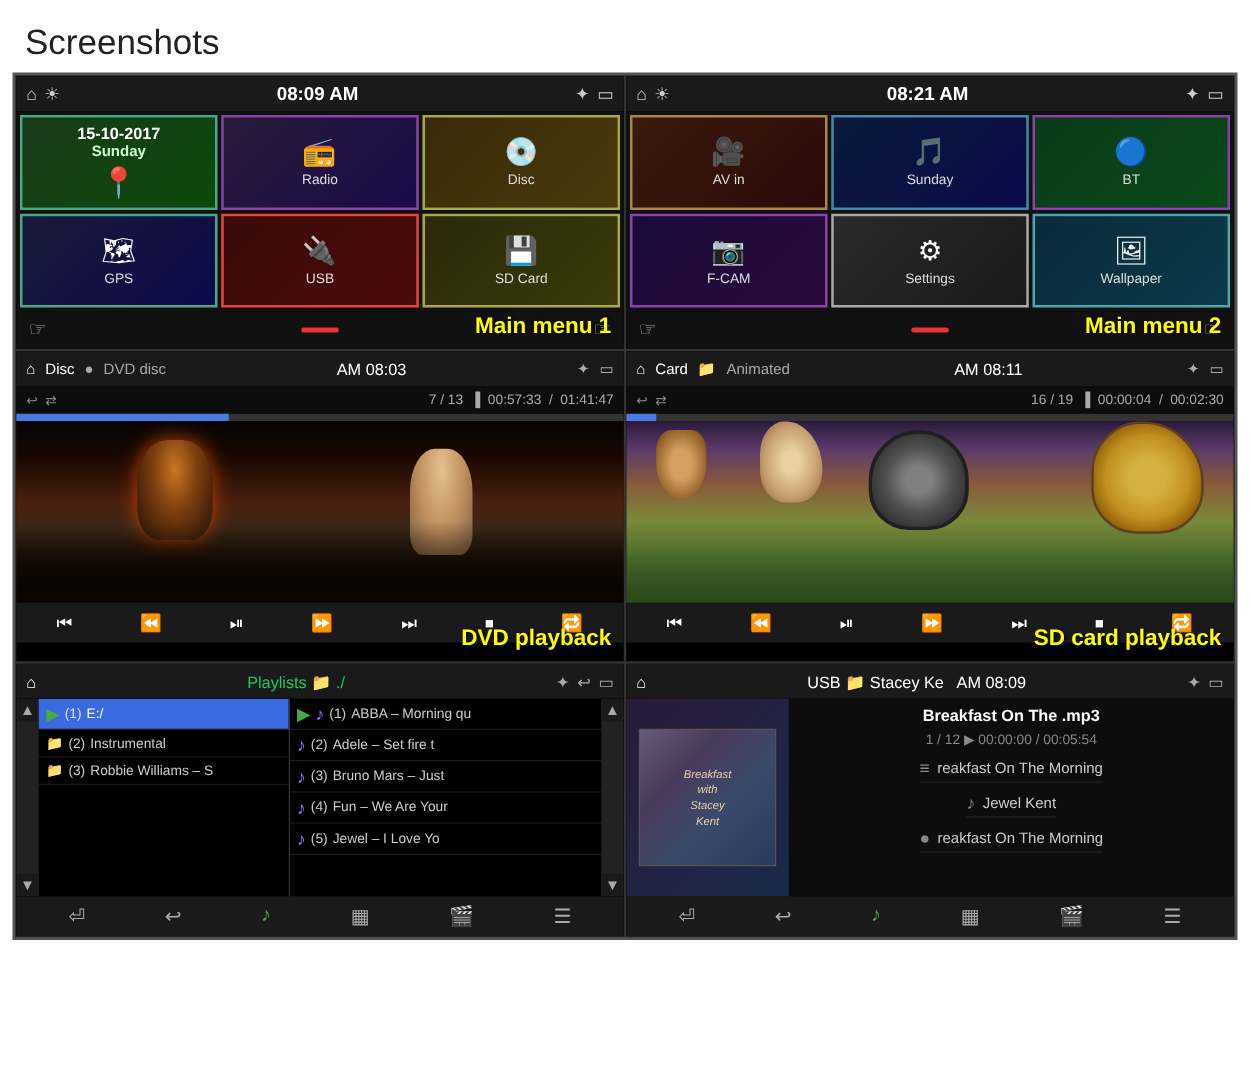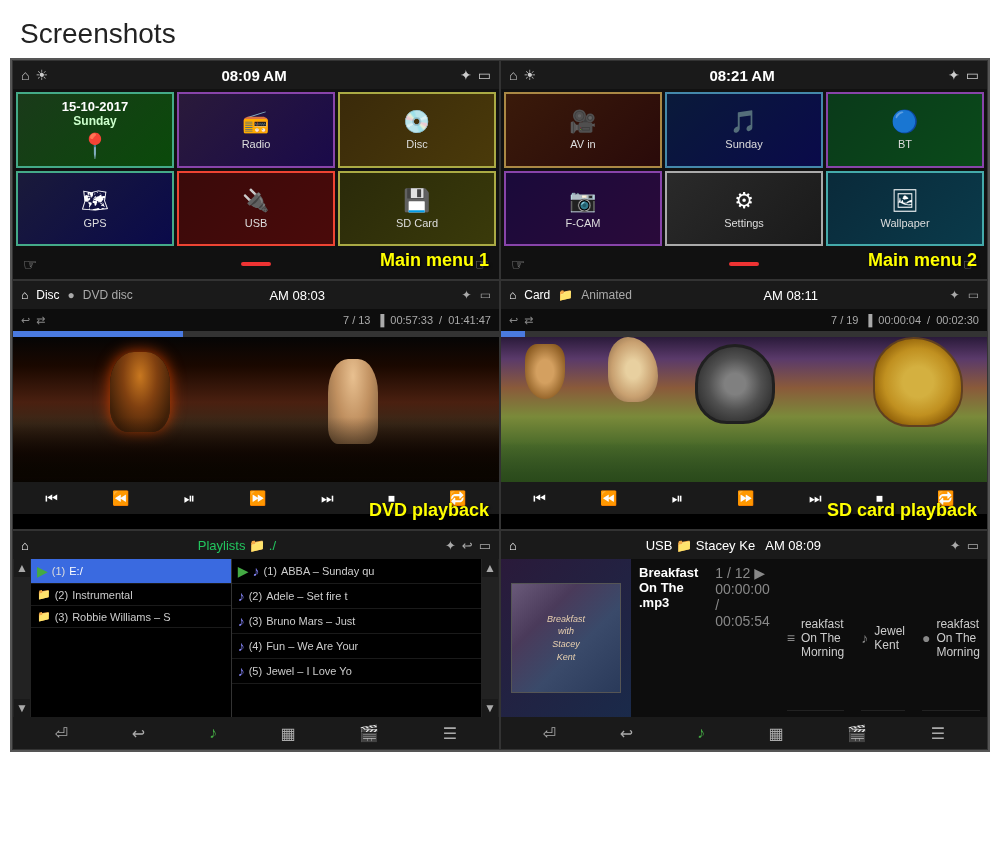--- a/index.html
+++ b/index.html
@@ -226,25 +226,26 @@
       display: flex;
       align-items: center;
       justify-content: center;
       position: relative;
       overflow: hidden;
     }
     .mp3-details {
       flex: 1;
       padding: 6px 8px;
       display: flex;
-      flex-direction: row;
-      gap: 17px;
+      flex-direction: column;
+      gap: 5px;
+      align-items: center;
     }
     .mp3-title { color: #fff; font-size: 13px; font-weight: bold; }
-    .mp3-track-info { color: #888; font-size: 14px; }
+    .mp3-track-info { color: #888; font-size: 11px; }
     .mp3-detail-row {
       display: flex;
       align-items: center;
       gap: 6px;
       font-size: 12px;
       color: #ccc;
       border-bottom: 1px solid #222;
       padding: 3px 0;
     }
     .mp3-detail-icon { color: #888; font-size: 14px; }
@@ -453,21 +454,21 @@
       <span style="flex:1"></span>
       <span style="color:#fff;font-size:13px;">AM 08:11</span>
       <span style="flex:1"></span>
       <span style="color:#aaa;">✦</span>
       <span style="color:#aaa;">▭</span>
     </div>
     <div class="playback-info-bar">
       <span style="color:#888;">↩</span>
       <span style="color:#888;">⇄</span>
       <span style="flex:1"></span>
-      <span>7 / 19</span>
+      <span>16 / 19</span>
       <span>▐</span>
       <span>00:00:04</span>
       <span>/</span>
       <span>00:02:30</span>
     </div>
     <div class="progress-bar-container">
       <div class="progress-bar-fill" style="width:5%;"></div>
     </div>
 
     <div style="height:145px;background:linear-gradient(180deg,#2a1a3a 0%,#5a3a6a 15%,#8a5a3a 35%,#7a8a3a 55%,#4a6a2a 75%,#3a5a2a 100%);position:relative;overflow:hidden;">
@@ -527,21 +528,21 @@
           </div>
         </div>
       </div>
 
       <div class="playlist-right playlist-with-scroll">
         <div style="flex:1;">
           <div class="playlist-item">
             <span class="play-icon">▶</span>
             <span class="music-icon">♪</span>
             <span>(1)</span>
-            <span>ABBA – Sunday qu</span>
+            <span>ABBA – Morning qu</span>
           </div>
           <div class="playlist-item">
             <span class="music-icon">♪</span>
             <span>(2)</span>
             <span>Adele – Set fire t</span>
           </div>
           <div class="playlist-item">
             <span class="music-icon">♪</span>
             <span>(3)</span>
             <span>Bruno Mars – Just</span>

